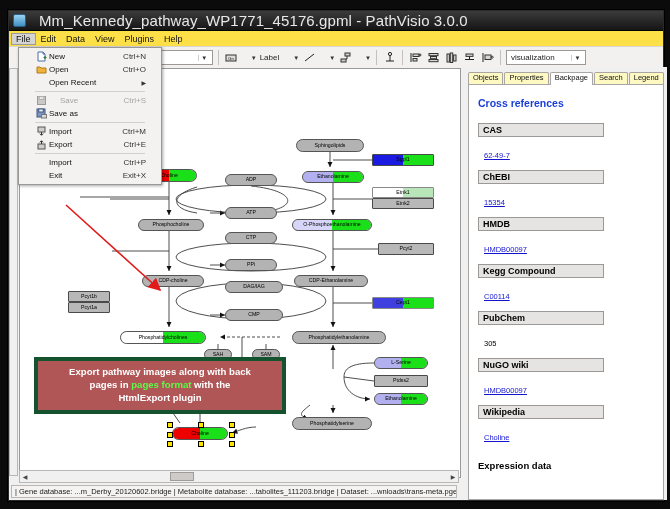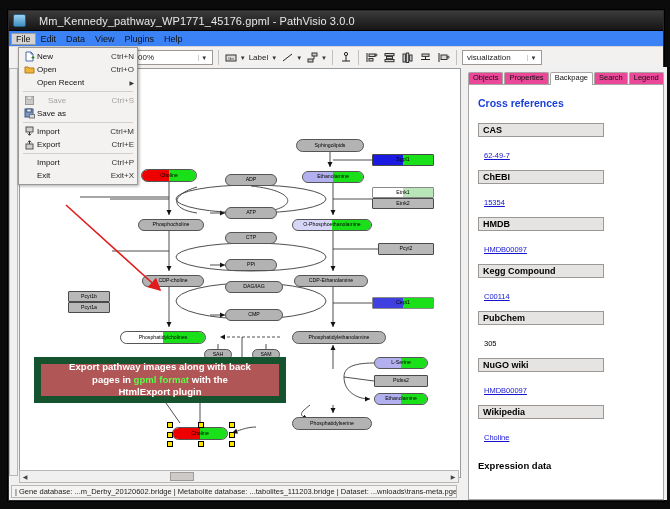--- a/index.html
+++ b/index.html
@@ -14,42 +14,42 @@
           background:#f0f0f0;border:1px solid #2a2a2a;
           box-shadow:0 0 0 1px #000;}
 
   
   #titlebar{height:19px;background:linear-gradient(#3b3b3b,#151515);
             display:flex;align-items:center;padding:0 4px;
             border-bottom:1px solid #000;}
   #title-icon{width:11px;height:11px;margin-right:5px;flex:none;
               background:linear-gradient(#9bd2f2,#3d8fc4);
               border:1px solid #2a5f86;border-radius:2px;}
-  #title-text{color:#e8e8e8;font-size:11px;white-space:nowrap;letter-spacing:.1px;padding-left:8px;}
-
-  
-  #menubar{height:15px;background:#3b82f6;display:flex;align-items:center;
+  #title-text{color:#e8e8e8;font-size:15px;white-space:nowrap;letter-spacing:.1px;padding-left:8px;}
+
+  
+  #menubar{height:15px;background:#fde047;display:flex;align-items:center;
            padding:0 2px;border-bottom:1px solid #d8d6d4;font-size:9px;position:relative;}
   .menu-item{padding:13px 5px;color:#111;cursor:default;white-space:nowrap;}
   .menu-item.active{background:#d6d4d2;border:1px solid #9a9a9a;padding:0 4px;}
 
   
   #toolbar{height:21px;background:#f2f1f0;display:flex;align-items:center;
            padding:0 3px;border-bottom:1px solid #c9c6c3;gap:3px;font-size:8px;}
   .tb-sep{width:1px;height:15px;background:#c3c0bd;margin:0 2px;}
   .tb-ico{width:15px;height:15px;display:flex;align-items:center;justify-content:center;
           color:#333;font-size:9px;}
   .tb-ico svg{display:block;}
   .tb-lbl{font-size:8px;color:#222;margin-right:2px;}
   .tb-combo{height:13px;border:1px solid #9b9895;background:#fff;display:flex;
             align-items:center;font-size:8px;color:#222;padding:0 2px;}
   .tb-combo .cv{flex:1;padding-left:2px;}
   .tb-combo .ca{width:11px;text-align:center;font-size:6px;color:#333;
                 border-left:1px solid #cfcdca;}
-  .tb-btn{display:flex;align-items:center;gap:1px;}
+  .tb-btn{display:flex;align-items:center;gap:12px;}
   .caret{font-size:6px;color:#333;}
 
   
   #body{position:absolute;left:0;top:56px;right:0;bottom:0;display:flex;
         background:#f0f0f0;}
 
   
   #canvas-wrap{position:relative;width:450px;flex:none;background:#f0f0f0;
                padding:1px 0 0 2px;box-sizing:border-box;}
   #canvas{position:relative;width:440px;height:408px;background:#fff;
@@ -83,51 +83,51 @@
   svg.edges{position:absolute;left:0;top:0;width:440px;height:408px;
             pointer-events:none;z-index:1;}
   .node{z-index:2;}
 
   
   .handles{position:absolute;z-index:6;pointer-events:none;}
   .hnd{position:absolute;width:4px;height:4px;background:#ffe600;
        border:1px solid #000;}
 
   
-  #callout{position:absolute;z-index:8;left:14px;top:288px;width:252px;height:46px;
-           background:#b05656;border:7px solid #14532d;
+  #callout{position:absolute;z-index:8;left:14px;top:288px;width:252px;height:57px;
+           background:#b05656;border:4px solid #14532d;
            display:flex;align-items:center;justify-content:center;text-align:center;
            color:#fff;font-size:9.6px;font-weight:bold;line-height:1.35;padding:0 6px;
            box-sizing:border-box;}
   #callout .hl{color:#5dfa4a;}
 
   
   #side{flex:1;background:#f0f0f0;padding:3px 3px 0 0;box-sizing:border-box;
         display:flex;flex-direction:column;}
   #side-inner{flex:1;display:flex;flex-direction:column;min-height:0;}
   #tabs{display:flex;align-items:flex-end;height:14px;gap:1px;padding-left:9px;}
   .tab{font-size:7.5px;padding:1px 4px 2px 4px;border:1px solid #a8a5a2;
-       border-bottom:none;background:#ec4899;color:#111;white-space:nowrap;
+       border-bottom:none;background:#fef9c3;color:#111;white-space:nowrap;
        border-radius:2px 2px 0 0;line-height:1.1;}
   .tab.sel{background:#fff;padding-bottom:3px;margin-bottom:-1px;position:relative;z-index:2;}
   #panel{flex:1;background:#fff;border:1px solid #a8a5a2;margin-left:9px;
          overflow:hidden;padding:8px 9px;box-sizing:border-box;}
   .panel-h{color:#1a3fd6;font-size:10.5px;font-weight:bold;margin:4px 0 14px 0;}
   .xref{margin-bottom:2px;}
   .xref-hdr{border:1px solid #9b9895;background:#e6e4e2;font-size:9px;
             font-weight:bold;color:#000;padding:1px 4px;width:126px;box-sizing:border-box;}
   .xref-val{font-size:7.5px;padding:14px 0 8px 6px;color:#1414cf;}
   .xref-val.link{text-decoration:underline;}
   .xref-val.plain{color:#000;text-decoration:none;}
   .panel-f{font-size:9.5px;font-weight:bold;color:#000;margin-top:10px;}
 
   
   #filemenu{position:absolute;left:9px;top:36px;width:118px;background:#f3f2f1;
             border:1px solid #9a9895;z-index:40;box-shadow:1px 1px 3px rgba(0,0,0,.35);
-            padding:2px 0;font-size:8px;}
+            padding:2px 12px;font-size:8px;}
   .mrow{display:flex;align-items:center;height:13px;padding:0 3px;position:relative;}
   .mrow .mi{width:15px;flex:none;display:flex;align-items:center;justify-content:center;}
   .mrow .mtxt{flex:1;color:#111;}
   .mrow .macc{color:#333;font-size:8px;padding-left:6px;}
   .mrow.dis .mtxt,.mrow.dis .macc{color:#a6a3a0;margin-left:11px;}
   .msep{height:1px;background:#d2cfcc;margin:2px 4px;}
   .msub{font-size:6px;color:#333;padding-left:6px;}
   .mrow.hl{outline:1.5px solid #e01b1b;outline-offset:-1px;}
   .mi svg{display:block;}
 
@@ -436,21 +436,21 @@
                 <i class="hnd" style="left: calc(100% - 2px); top: calc(50% - 2px); background: rgb(255, 230, 0);"></i>
                 <i class="hnd" style="left: calc(0% - 2px); top: calc(100% - 2px); background: rgb(255, 230, 0);"></i>
                 <i class="hnd" style="left: calc(50% - 2px); top: calc(100% - 2px); background: rgb(255, 230, 0);"></i>
                 <i class="hnd" style="left: calc(100% - 2px); top: calc(100% - 2px); background: rgb(255, 230, 0);"></i>
               </div>
             </div>
 
             <div id="callout">
               <div>
                 <span>Export pathway images along with back</span><br>
-                <span>pages in </span><span class="hl">gpml format</span><span> with the</span><br>
+                <span>pages in </span><span class="hl">pages format</span><span> with the</span><br>
                 <span>HtmlExport plugin</span>
               </div>
             </div>
         </div>
 
         <div id="hscroll">
           <div class="ar">◀</div>
           <div style="flex:1"></div>
           <div class="ar">▶</div>
           <div class="thumb"></div>

